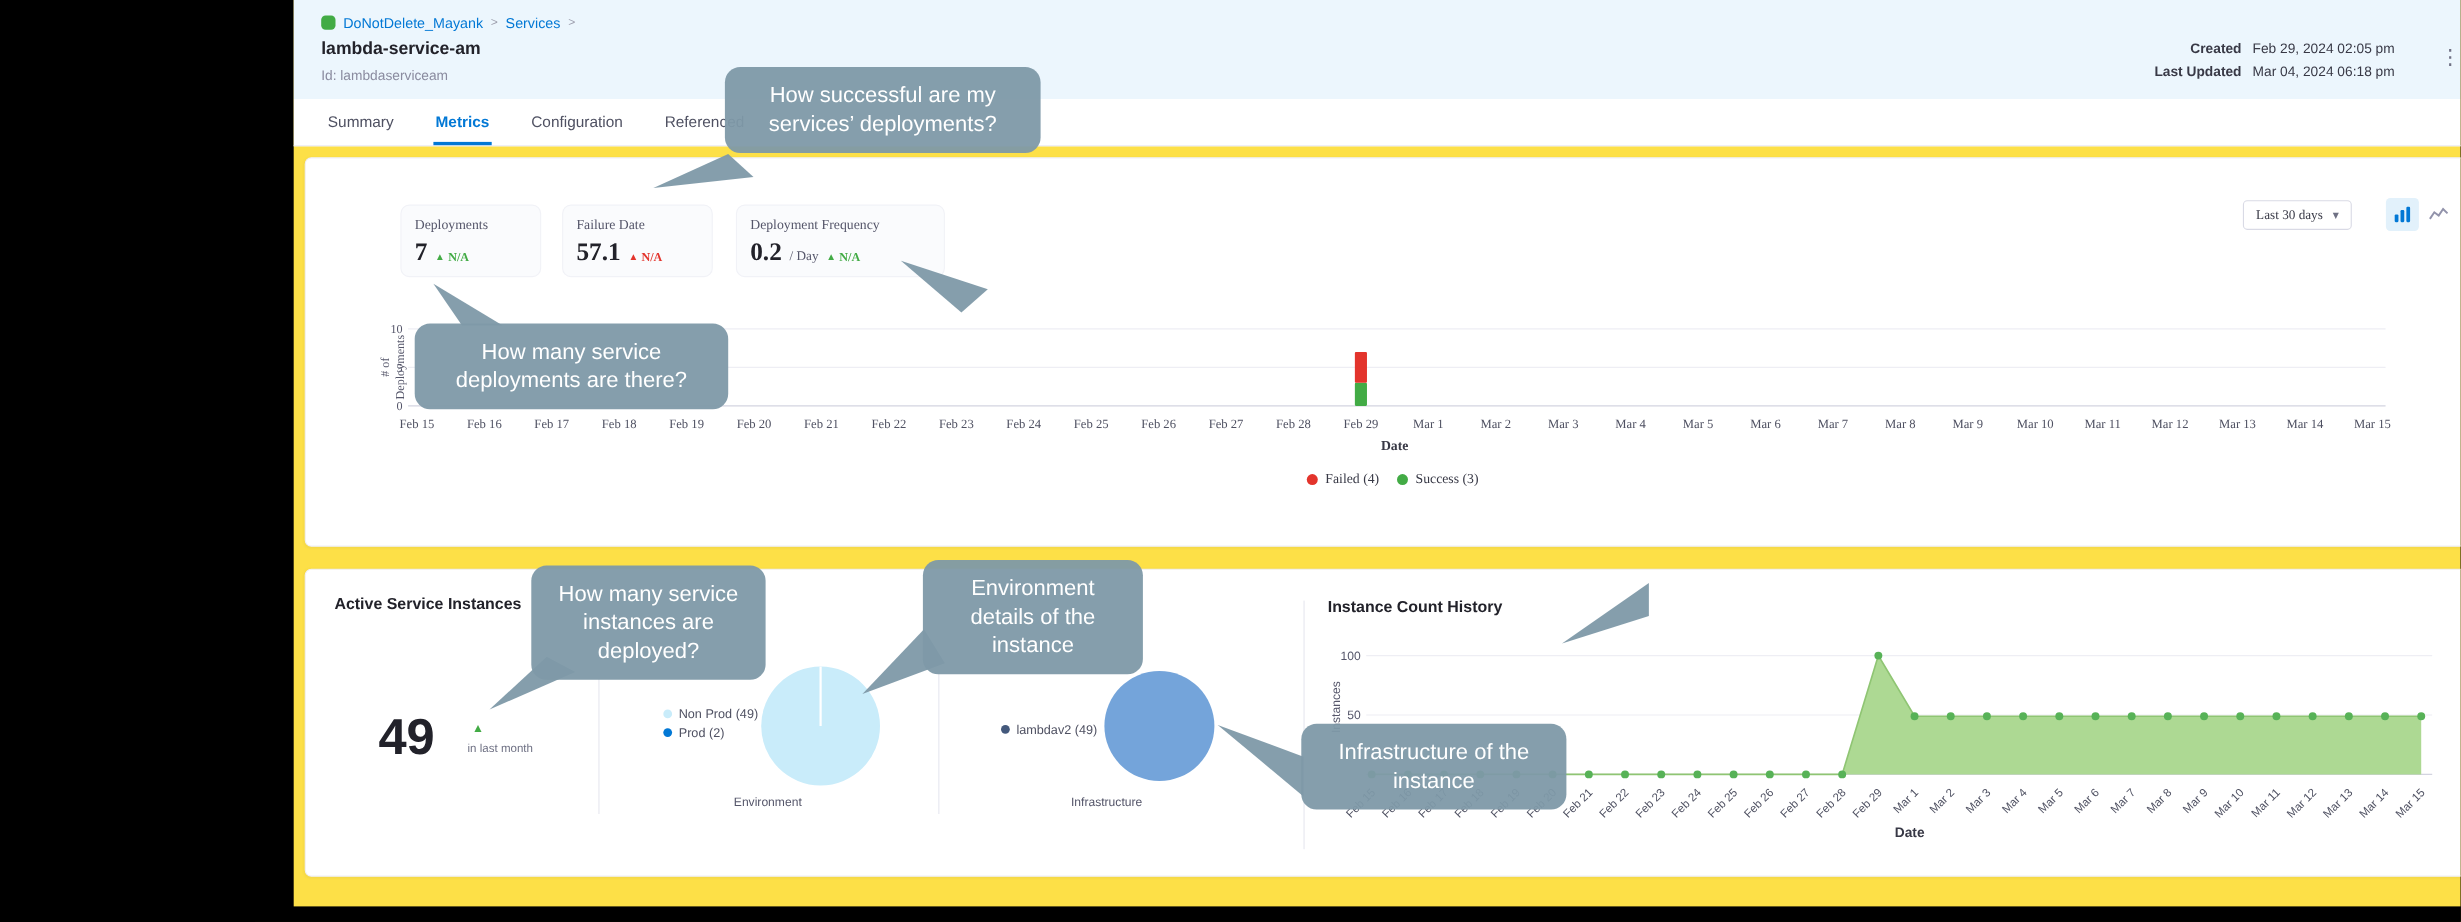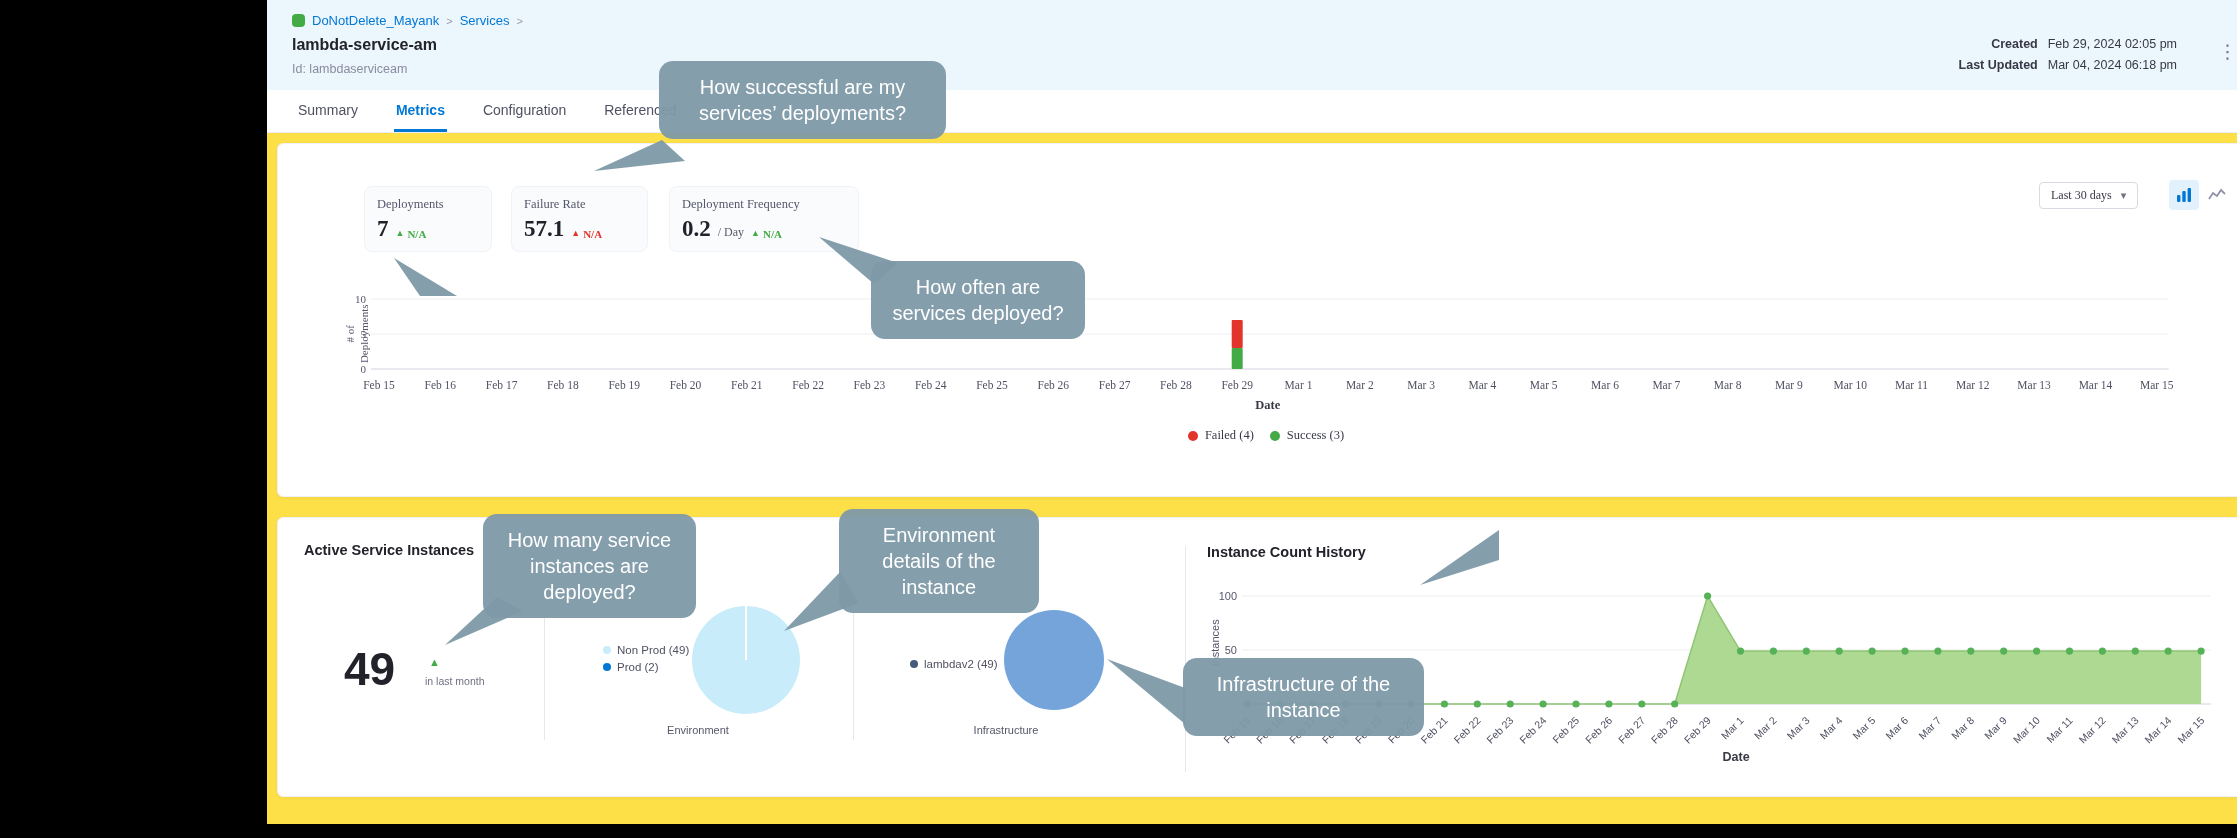--- a/index.html
+++ b/index.html
@@ -112,21 +112,21 @@
         <div class="tile-value-row">
           <span class="tile-value">7</span>
           <span class="trend" style="color: rgb(66, 171, 69);">
               <span class="arrow">▲</span>
               <span>N/A</span>
             </span>
         </div>
       </div>
 
       <div class="tile" style="left:233px;top:42px;width:137px;height:66px">
-        <div class="tile-label">Failure Rate</div>
+        <div class="tile-label">Failure Date</div>
         <div class="tile-value-row">
           <span class="tile-value">57.1</span>
           <span class="trend" style="color: rgb(227, 52, 44);">
               <span class="arrow">▲</span>
               <span>N/A</span>
             </span>
         </div>
       </div>
 
       <div class="tile" style="left:391px;top:42px;width:190px;height:66px">
@@ -326,19 +326,19 @@
       <polygon points="327,171 395,140 418,161" fill="rgba(126,153,168,.95)"></polygon>
       <polygon points="127,258 153,296 190,296" fill="rgba(126,153,168,.95)"></polygon>
       <polygon points="552,237 607,284 631,263" fill="rgba(126,153,168,.95)"></polygon>
       <polygon points="178,645 230,597 256,611" fill="rgba(126,153,168,.95)"></polygon>
       <polygon points="517,631 573,572 592,603" fill="rgba(126,153,168,.95)"></polygon>
       <polygon points="1153,585 1232,530 1232,560" fill="rgba(126,153,168,.95)"></polygon>
       <polygon points="840,659 918,688 918,724" fill="rgba(126,153,168,.95)"></polygon>
     </svg>
 
     <div class="callout" style="left:392px;top:61px;width:287px">How successful are my services’ deployments?</div>
-    <div class="callout" style="left:604px;top:261px;width:214px">How often are services deployed?</div>
+    <div class="callout" style="left:110px;top:294px;width:285px">How many service deployments are there?</div>
     <div class="callout" style="left:216px;top:514px;width:213px">How many service instances are deployed?</div>
     <div class="callout" style="left:572px;top:509px;width:200px">Environment details of the instance</div>
     <div class="callout" style="left:916px;top:658px;width:241px">Infrastructure of the instance</div>
 
   </div>
 </div>
 
 </body></html>

